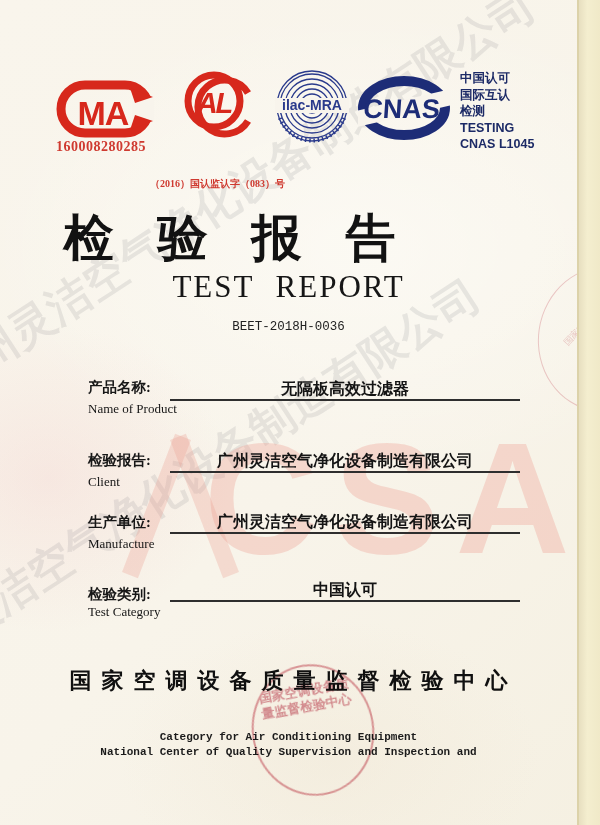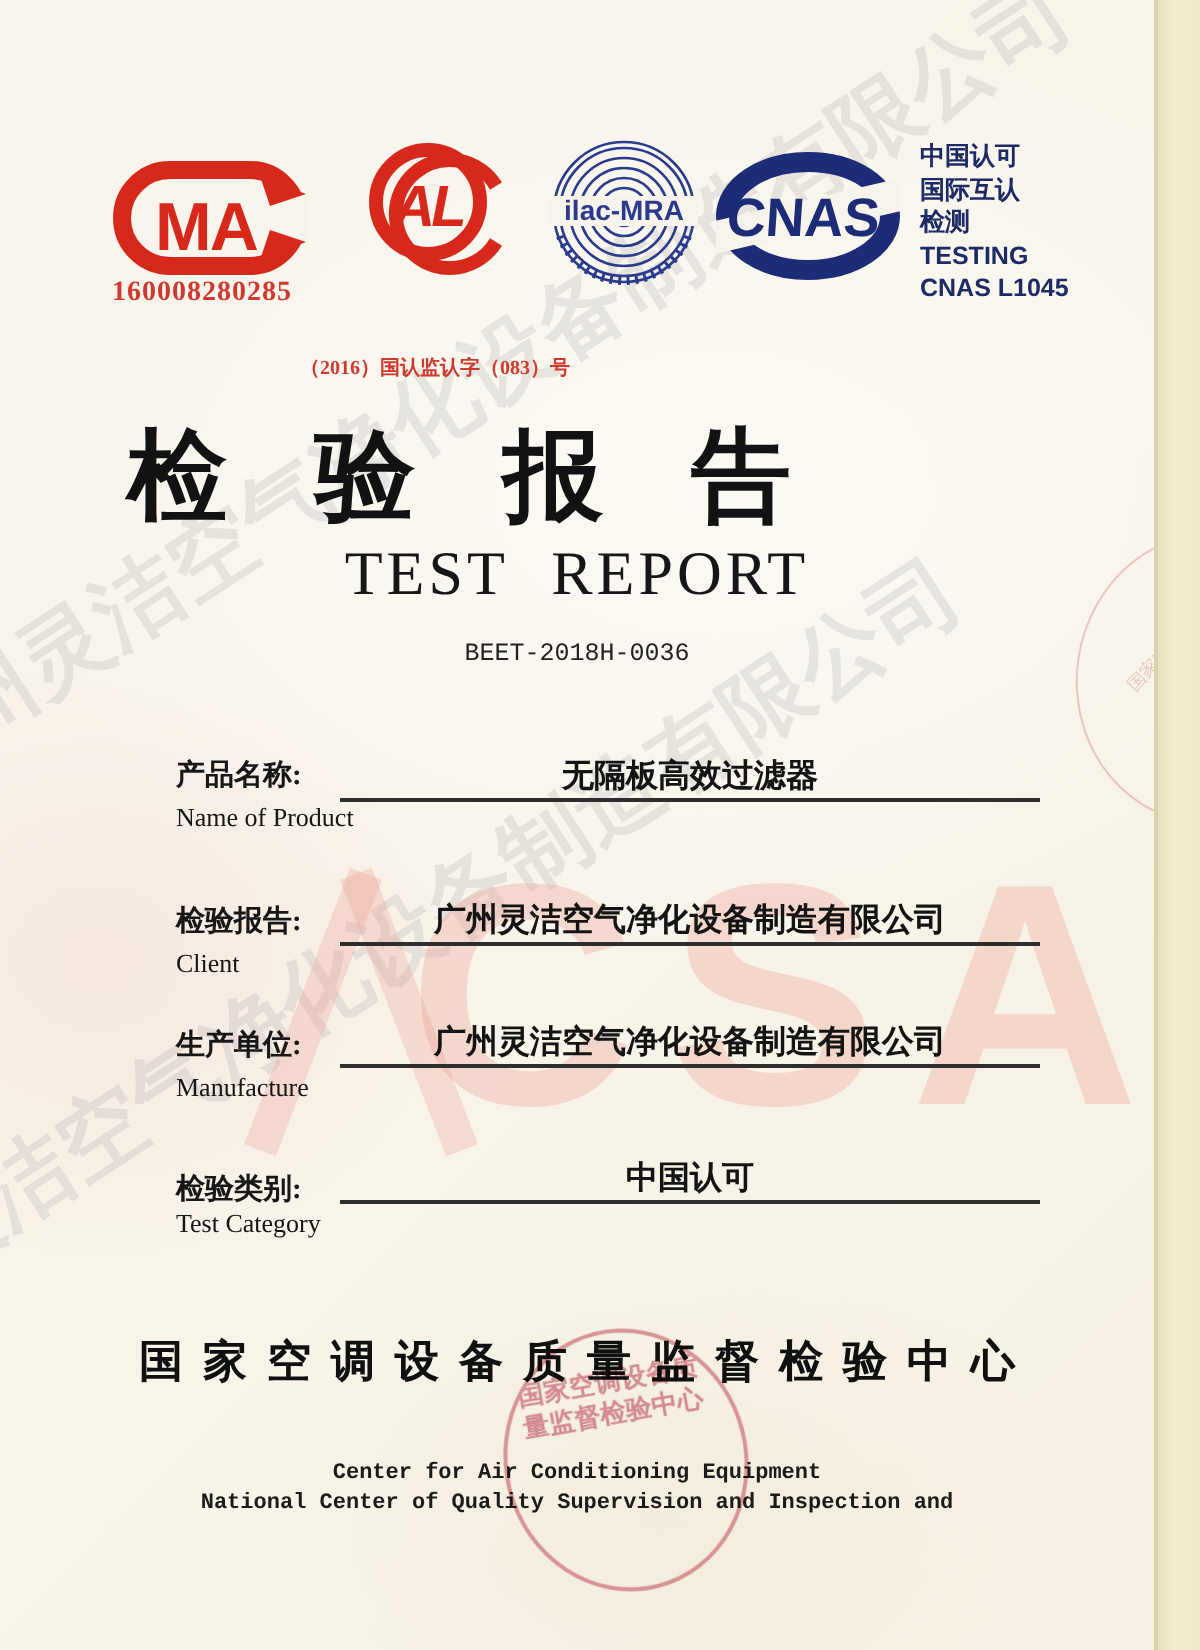--- a/index.html
+++ b/index.html
@@ -153,21 +153,21 @@
   <div class="f-label" style="top:513px">生产单位:</div>
   <div class="f-en" style="top:536px">Manufacture</div>
   <div class="f-value" style="top:508px">广州灵洁空气净化设备制造有限公司</div>
 
   <div class="f-label" style="top:585px">检验类别:</div>
   <div class="f-en" style="top:604px">Test Category</div>
   <div class="f-value" style="top:576px">中国认可</div>
 
   <div class="org-zh"><span>国家空调设备质量监督检验中心</span></div>
   <div class="org-en org-en1">National Center of Quality Supervision and Inspection and</div>
-  <div class="org-en org-en2">Center for Air Conditioning Equipment</div>
+  <div class="org-en org-en2">Category for Air Conditioning Equipment</div>
 
   <div class="stamp">
     <div class="stamp-text">国家空调设备质量监督检验中心</div>
   </div>
   <div class="stamp-side">
     <div class="stamp-side-text">国家空调设备质量监督检验中心</div>
   </div>
 
 </div>
 

